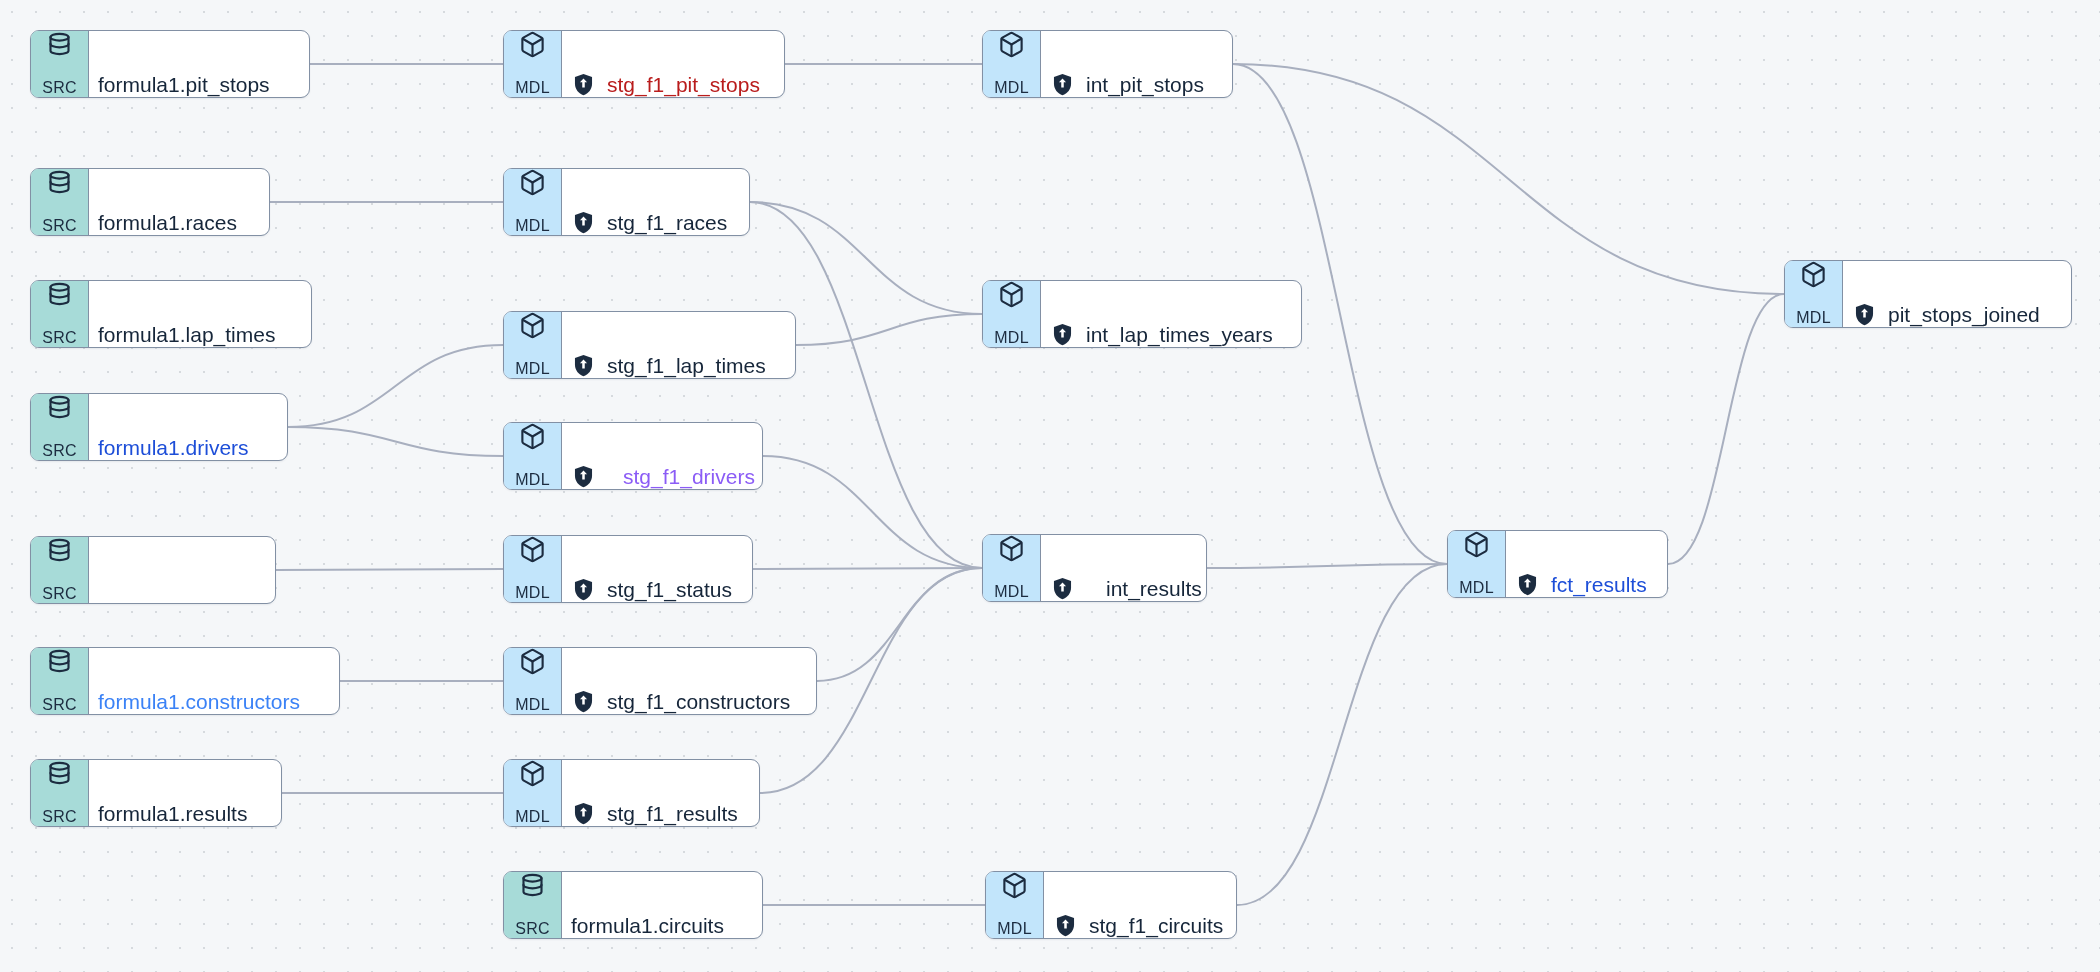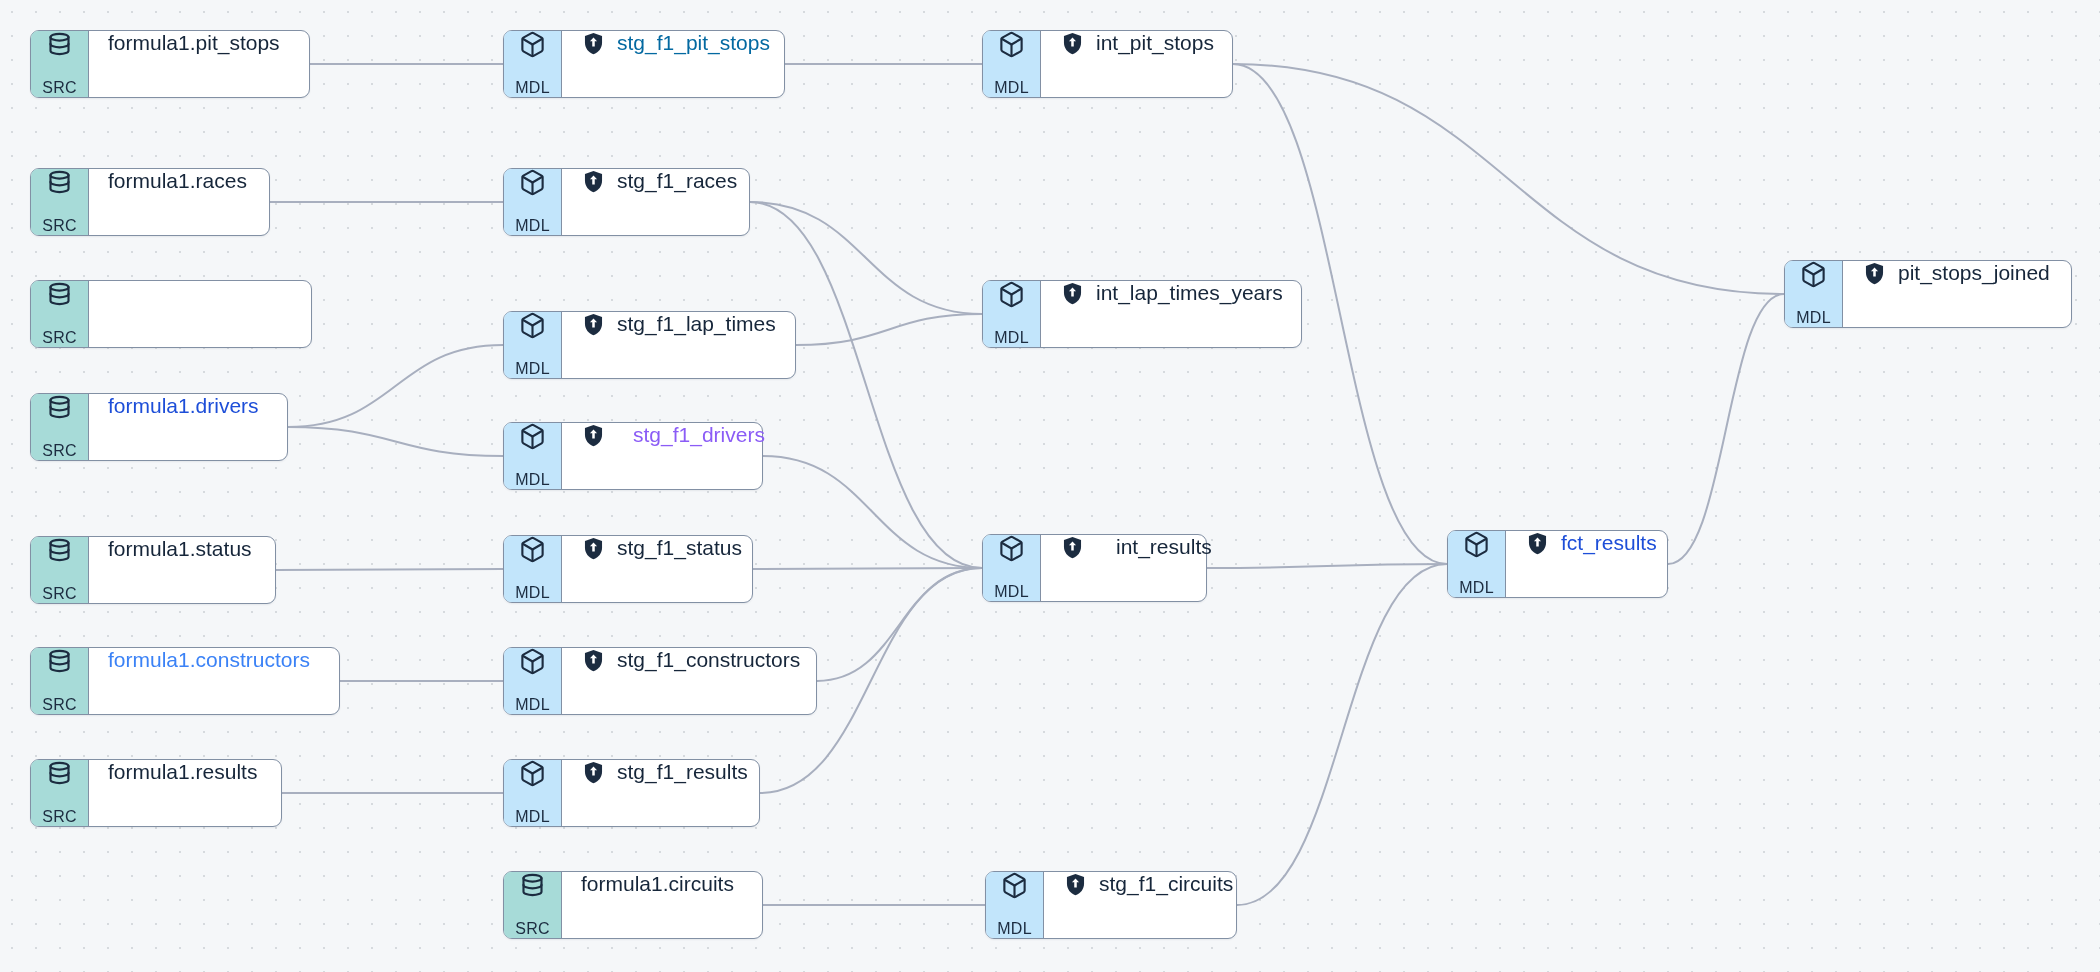--- a/index.html
+++ b/index.html
@@ -36,23 +36,23 @@
   .icon-sec .badge{
     font-size:16px;
     font-weight:500;
     letter-spacing:.3px;
     color:#1c2c40;
     line-height:1.05;
   }
   .label-sec{
     flex:1 1 auto;
     display:flex;
-    align-items:flex-start;
+    align-items:flex-end;
     gap:11px;
-    padding:0 20px 0 19px;
+    padding:0 20px 0 9px;
     white-space:nowrap;
   }
   .label-sec .name{
     font-size:21px;
     color:#16263a;
   }
   .type-icon svg{display:block;}
   .shield{flex:0 0 auto;display:flex;}
 </style>
 </head>
@@ -117,20 +117,23 @@
         <div class="icon-sec" style="background: rgb(167, 219, 216); border-right-color: rgb(130, 144, 164);">
           <span class="type-icon">
             <svg width="27" height="27" viewBox="0 0 24 24" fill="none" stroke="#1c2c40" stroke-width="1.9" stroke-linecap="round" stroke-linejoin="round">
               <ellipse cx="12" cy="5.5" rx="8" ry="3"></ellipse>
               <path d="M4 5.5v6c0 1.66 3.58 3 8 3s8-1.34 8-3v-6"></path>
               <path d="M4 11.5v6c0 1.66 3.58 3 8 3s8-1.34 8-3v-6"></path>
             </svg>
           </span>
           <span class="badge">SRC</span>
         </div>
+        <div class="label-sec">
+          <span class="name" style="color: rgb(22, 38, 58);">formula1.lap_times</span>
+        </div>
       </div>
       <div class="node" style="left: 30px; top: 393px; width: 258px; height: 68px; border-color: rgb(130, 144, 164); background: rgb(255, 255, 255);">
         <div class="icon-sec" style="background: rgb(167, 219, 216); border-right-color: rgb(130, 144, 164);">
           <span class="type-icon">
             <svg width="27" height="27" viewBox="0 0 24 24" fill="none" stroke="#1c2c40" stroke-width="1.9" stroke-linecap="round" stroke-linejoin="round">
               <ellipse cx="12" cy="5.5" rx="8" ry="3"></ellipse>
               <path d="M4 5.5v6c0 1.66 3.58 3 8 3s8-1.34 8-3v-6"></path>
               <path d="M4 11.5v6c0 1.66 3.58 3 8 3s8-1.34 8-3v-6"></path>
             </svg>
           </span>
@@ -144,23 +147,20 @@
         <div class="icon-sec" style="background: rgb(167, 219, 216); border-right-color: rgb(130, 144, 164);">
           <span class="type-icon">
             <svg width="27" height="27" viewBox="0 0 24 24" fill="none" stroke="#1c2c40" stroke-width="1.9" stroke-linecap="round" stroke-linejoin="round">
               <ellipse cx="12" cy="5.5" rx="8" ry="3"></ellipse>
               <path d="M4 5.5v6c0 1.66 3.58 3 8 3s8-1.34 8-3v-6"></path>
               <path d="M4 11.5v6c0 1.66 3.58 3 8 3s8-1.34 8-3v-6"></path>
             </svg>
           </span>
           <span class="badge">SRC</span>
         </div>
-        <div class="label-sec">
-          <span class="name" style="color: rgb(22, 38, 58);">formula1.status</span>
-        </div>
       </div>
       <div class="node" style="left: 30px; top: 647px; width: 310px; height: 68px; border-color: rgb(130, 144, 164); background: rgb(255, 255, 255);">
         <div class="icon-sec" style="background: rgb(167, 219, 216); border-right-color: rgb(130, 144, 164);">
           <span class="type-icon">
             <svg width="27" height="27" viewBox="0 0 24 24" fill="none" stroke="#1c2c40" stroke-width="1.9" stroke-linecap="round" stroke-linejoin="round">
               <ellipse cx="12" cy="5.5" rx="8" ry="3"></ellipse>
               <path d="M4 5.5v6c0 1.66 3.58 3 8 3s8-1.34 8-3v-6"></path>
               <path d="M4 11.5v6c0 1.66 3.58 3 8 3s8-1.34 8-3v-6"></path>
             </svg>
           </span>
@@ -211,21 +211,21 @@
           </span>
           <span class="badge">MDL</span>
         </div>
         <div class="label-sec">
           <span class="shield">
             <svg width="25" height="25" viewBox="0 0 24 24">
               <path d="M12 1.8l8.2 3v6.4c0 5.2-3.5 9.4-8.2 11-4.7-1.6-8.2-5.8-8.2-11V4.8z" fill="#1c2c40"></path>
               <path d="M12 6.2l3.4 3.7h-2.2v5h-2.4v-5H8.6z" fill="#ffffff"></path>
             </svg>
           </span>
-          <span class="name" style="color: #0369a1;">stg_f1_pit_stops</span>
+          <span class="name" style="color: #b91c1c;">stg_f1_pit_stops</span>
         </div>
       </div>
       <div class="node" style="left: 503px; top: 168px; width: 247px; height: 68px; border-color: rgb(130, 144, 164); background: rgb(255, 255, 255);">
         <div class="icon-sec" style="background: rgb(194, 229, 251); border-right-color: rgb(130, 144, 164);">
           <span class="type-icon">
             <svg width="27" height="27" viewBox="0 0 24 24" fill="none" stroke="#1c2c40" stroke-width="1.9" stroke-linecap="round" stroke-linejoin="round">
               <path d="M21 16.5v-9a1.8 1.8 0 0 0-.9-1.56l-7.2-4.05a1.8 1.8 0 0 0-1.8 0L3.9 5.94A1.8 1.8 0 0 0 3 7.5v9a1.8 1.8 0 0 0 .9 1.56l7.2 4.05a1.8 1.8 0 0 0 1.8 0l7.2-4.05A1.8 1.8 0 0 0 21 16.5z"></path>
               <polyline points="3.3 6.9 12 12 20.7 6.9"></polyline>
               <line x1="12" y1="22" x2="12" y2="12"></line>
             </svg>

